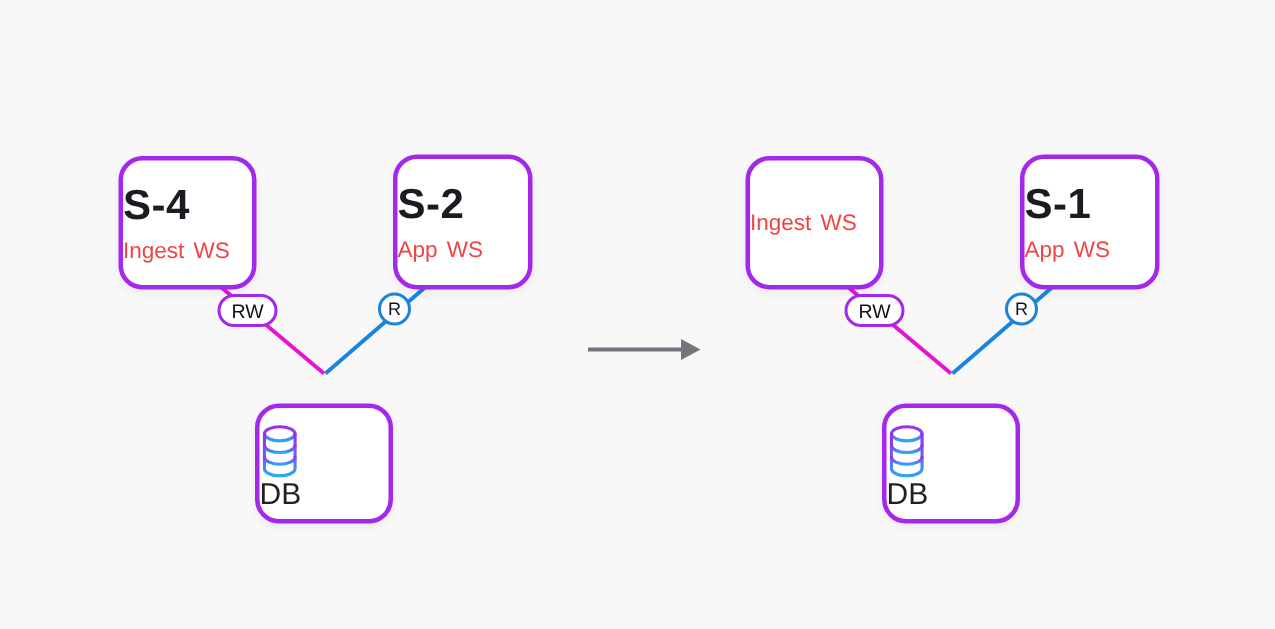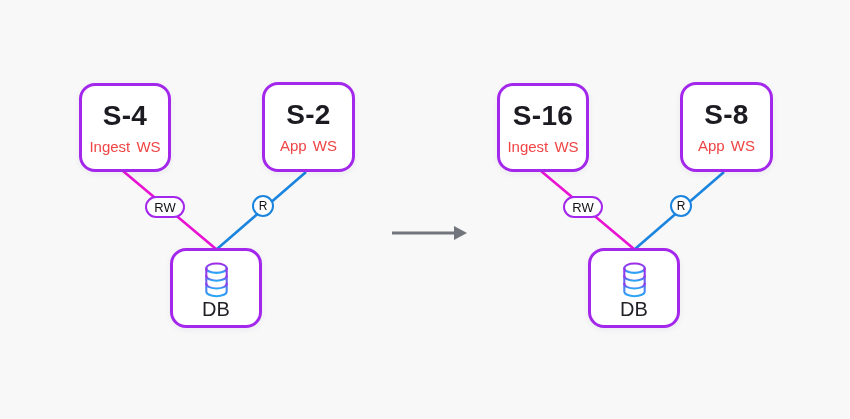--- a/index.html
+++ b/index.html
@@ -26,23 +26,24 @@
   .group.before { left: 0; }
   .group.after { left: 418px; }
   .node {
     position: absolute;
     box-sizing: border-box;
     background: #ffffff;
     border: 3px solid #a428ec;
     border-radius: 16px;
     display: flex;
     flex-direction: column;
-    align-items: center;
+    align-items: flex-start;
     justify-content: center;
     box-shadow: 0 2px 6px rgba(40, 20, 70, 0.06);
+    margin-top: 21px;
   }
   .node.ingest { left: 79px;  top: 83px; width: 92px; height: 89px; gap: 9px; }
   .node.app    { left: 262px; top: 82px; width: 93px; height: 90px; gap: 9px; }
   .node.db     { left: 170px; top: 248px; width: 92px; height: 80px; gap: 1px; padding-top: 4px; }
   .node-title {
     font-size: 28px;
     font-weight: 700;
     color: #1b1b21;
     letter-spacing: 0.3px;
     line-height: 1;
@@ -129,25 +130,24 @@
         </g>
       </svg>
       <div class="db-label">DB</div>
     </div>
     <div class="badge rw">RW</div>
     <div class="badge r">R</div>
   </section>
 
   <section class="group after">
     <div class="node ingest">
-      <div class="node-title">S-16</div>
       <div class="node-sub">Ingest WS</div>
     </div>
     <div class="node app">
-      <div class="node-title">S-8</div>
+      <div class="node-title">S-1</div>
       <div class="node-sub">App WS</div>
     </div>
     <div class="node db">
       <svg class="db-icon" width="27" height="36" viewBox="0 0 27 36" xmlns="http://www.w3.org/2000/svg">
         <defs>
           <linearGradient id="dbGradB" x1="0" y1="0" x2="0" y2="1">
             <stop offset="0" stop-color="#a12ae8"></stop>
             <stop offset="0.5" stop-color="#6a63f0"></stop>
             <stop offset="1" stop-color="#2ba6f5"></stop>
           </linearGradient>

